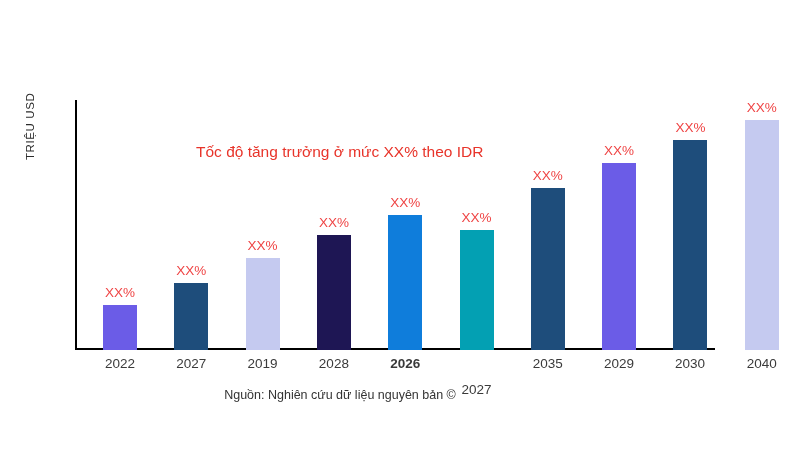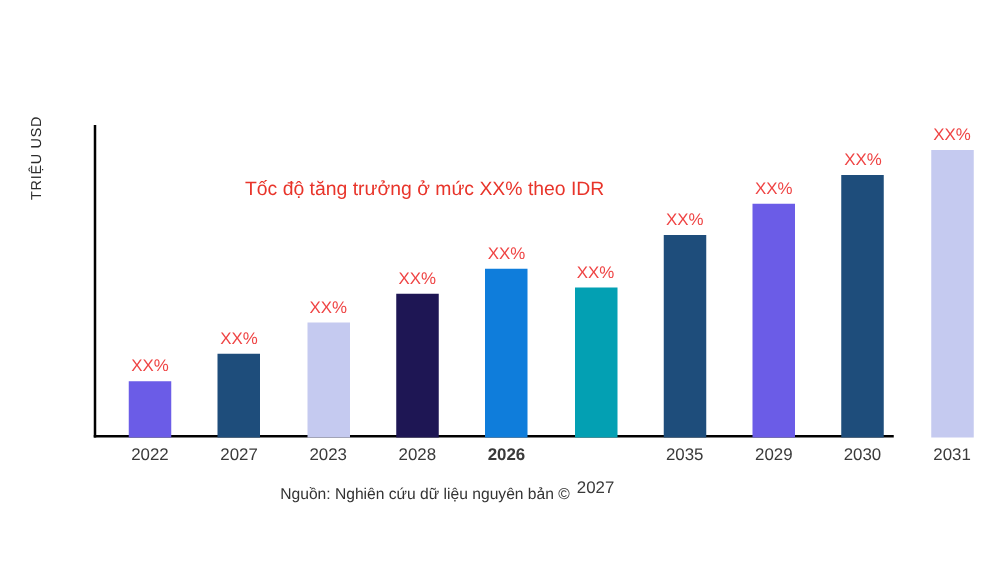--- a/index.html
+++ b/index.html
@@ -196,25 +196,25 @@
       </div>
       <div class="bar-group" style="left: 669.7px;">
         <div class="bar" style="height: 230px; background: rgb(197, 202, 240);"></div>
         <div class="bar-label" style="bottom: 235px;">XX%</div>
       </div>
     </div>
 
   <div class="xticks-layer" id="xticks-layer">
       <div class="xtick" style="left: 28px;">2022</div>
       <div class="xtick" style="left: 99.3px;">2027</div>
-      <div class="xtick" style="left: 170.6px;">2023</div>
+      <div class="xtick" style="left: 170.6px;">2019</div>
       <div class="xtick" style="left: 241.9px;">2028</div>
       <div class="xtick" style="left: 313.2px; font-weight: bold;">2026</div>
       <div class="xtick" style="left: 384.5px; margin-top: 26px;">2027</div>
       <div class="xtick" style="left: 455.8px;">2035</div>
       <div class="xtick" style="left: 527.1px;">2029</div>
       <div class="xtick" style="left: 598px;">2030</div>
-      <div class="xtick" style="left: 669.7px;">2031</div>
+      <div class="xtick" style="left: 669.7px;">2040</div>
     </div>
 
   <div class="source-note">Nguồn: Nghiên cứu dữ liệu nguyên bản ©</div>
 
 </div>
 
 </body></html>

